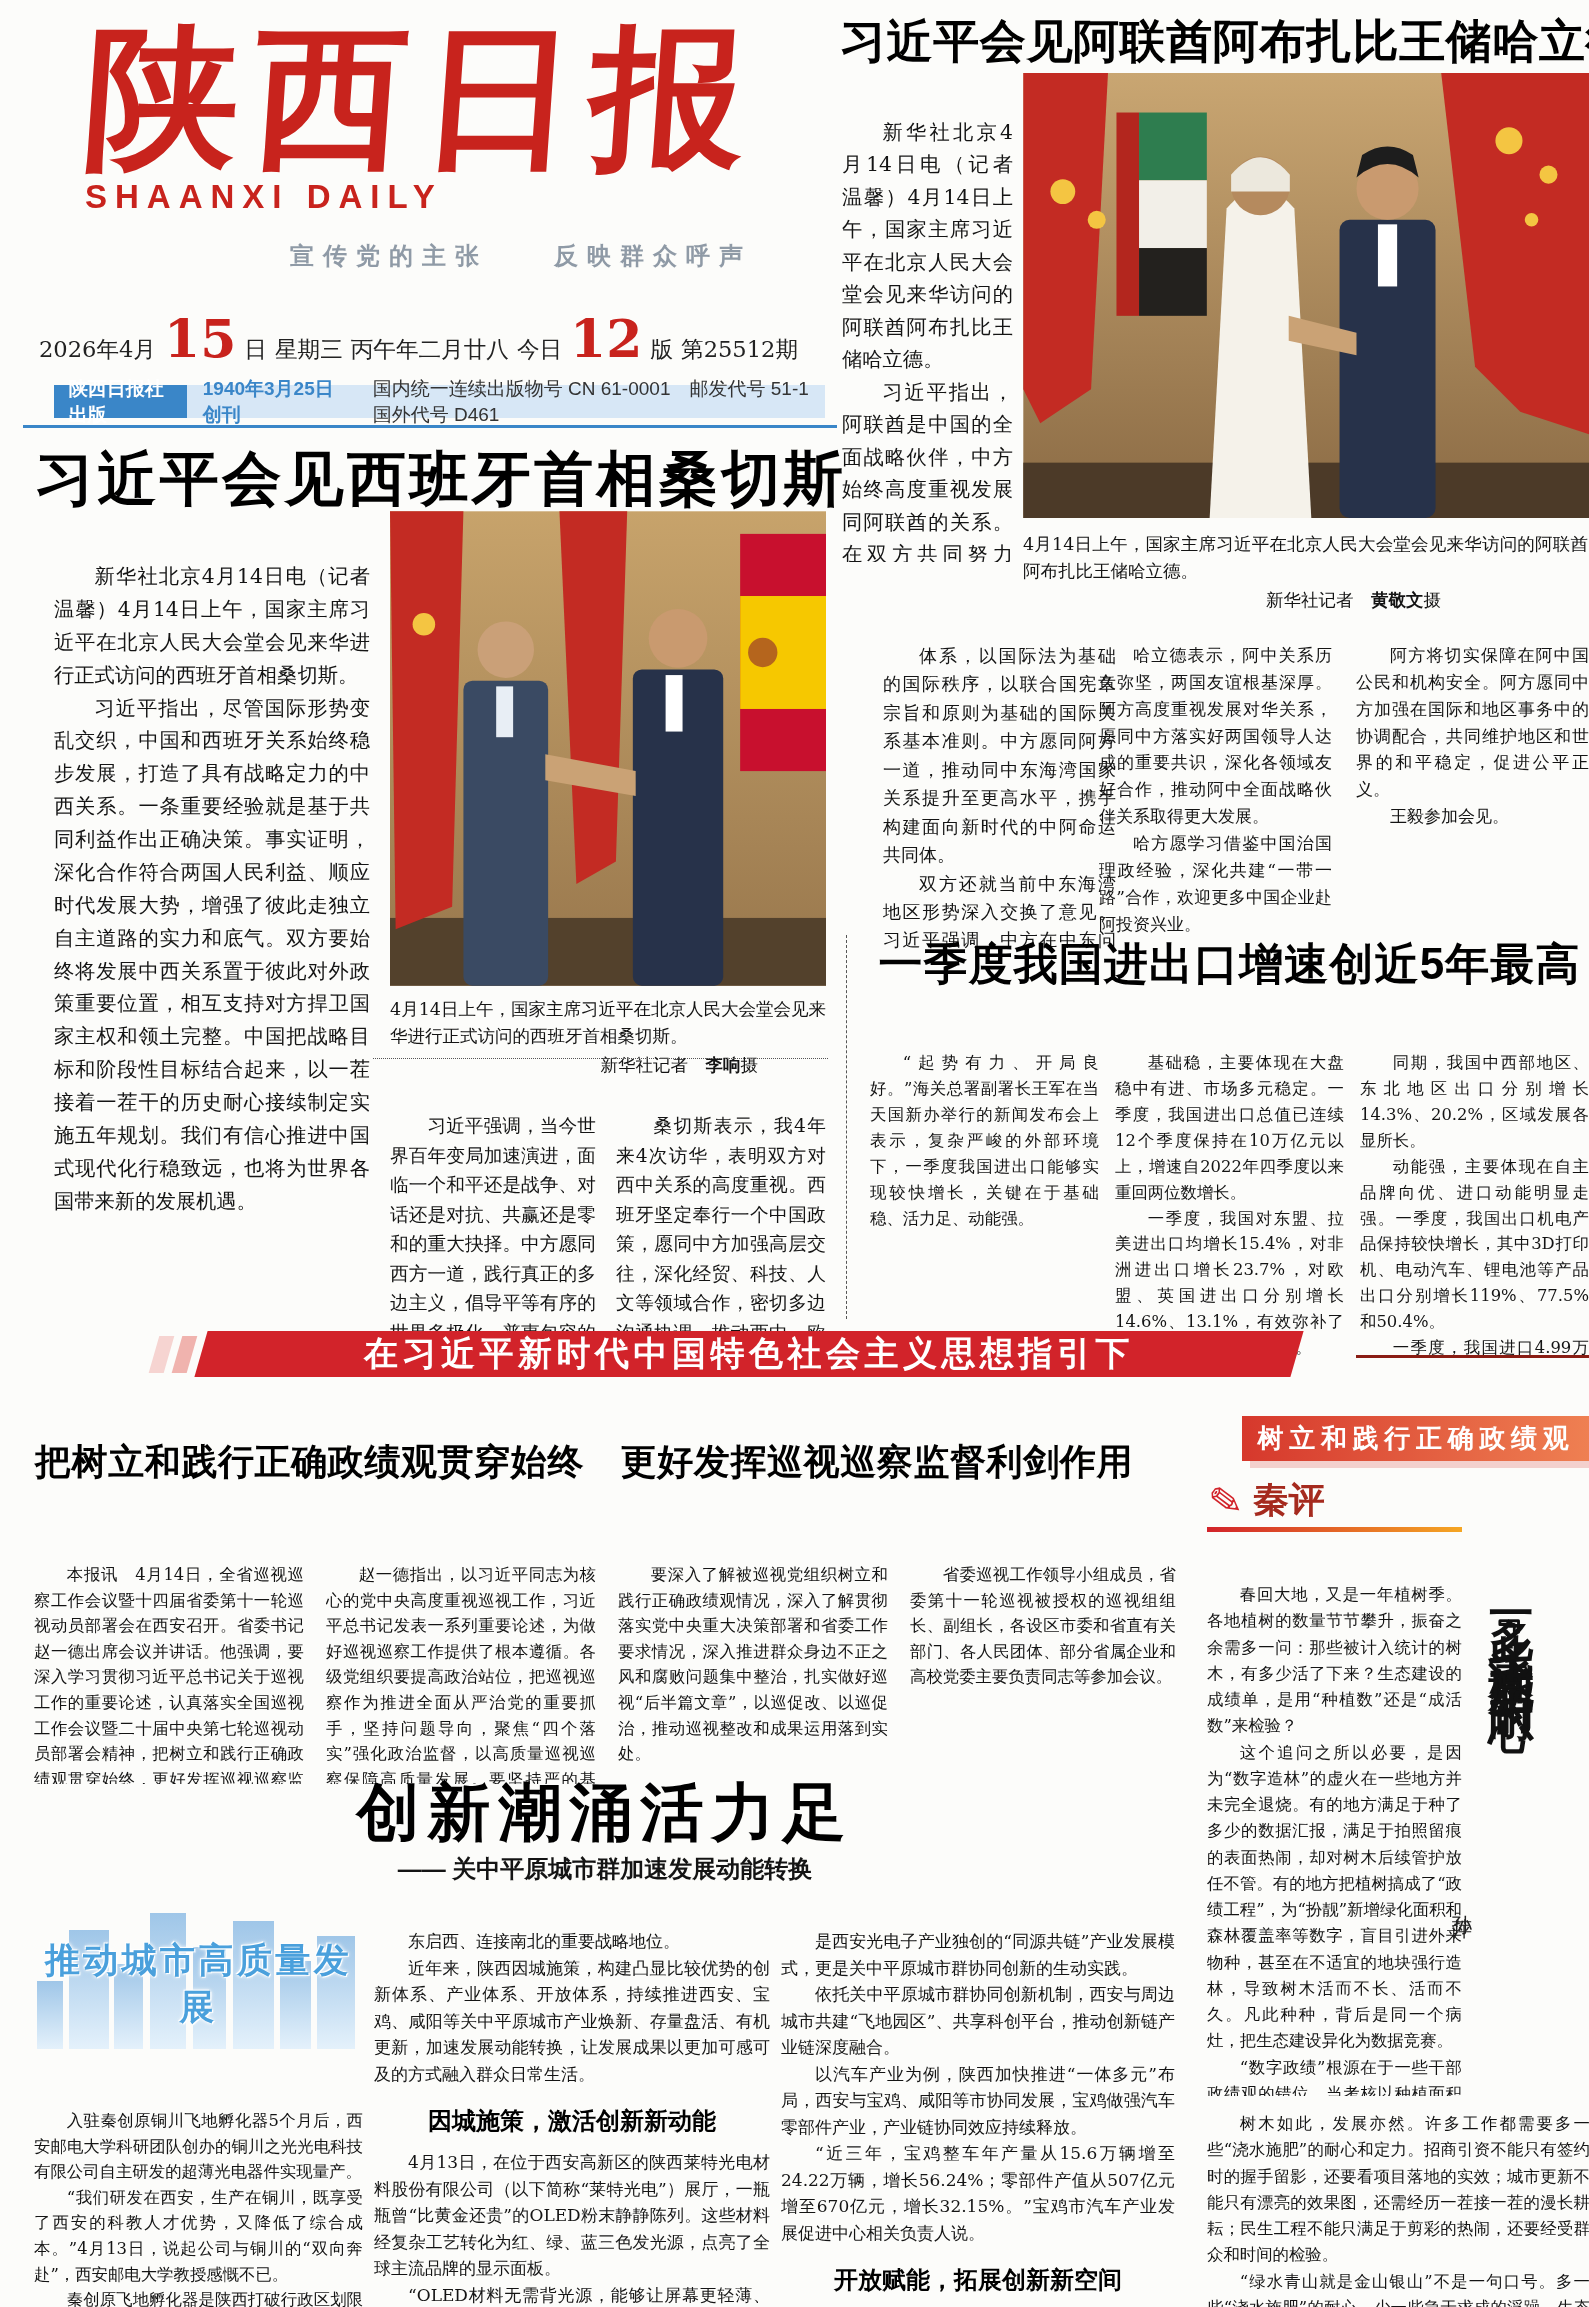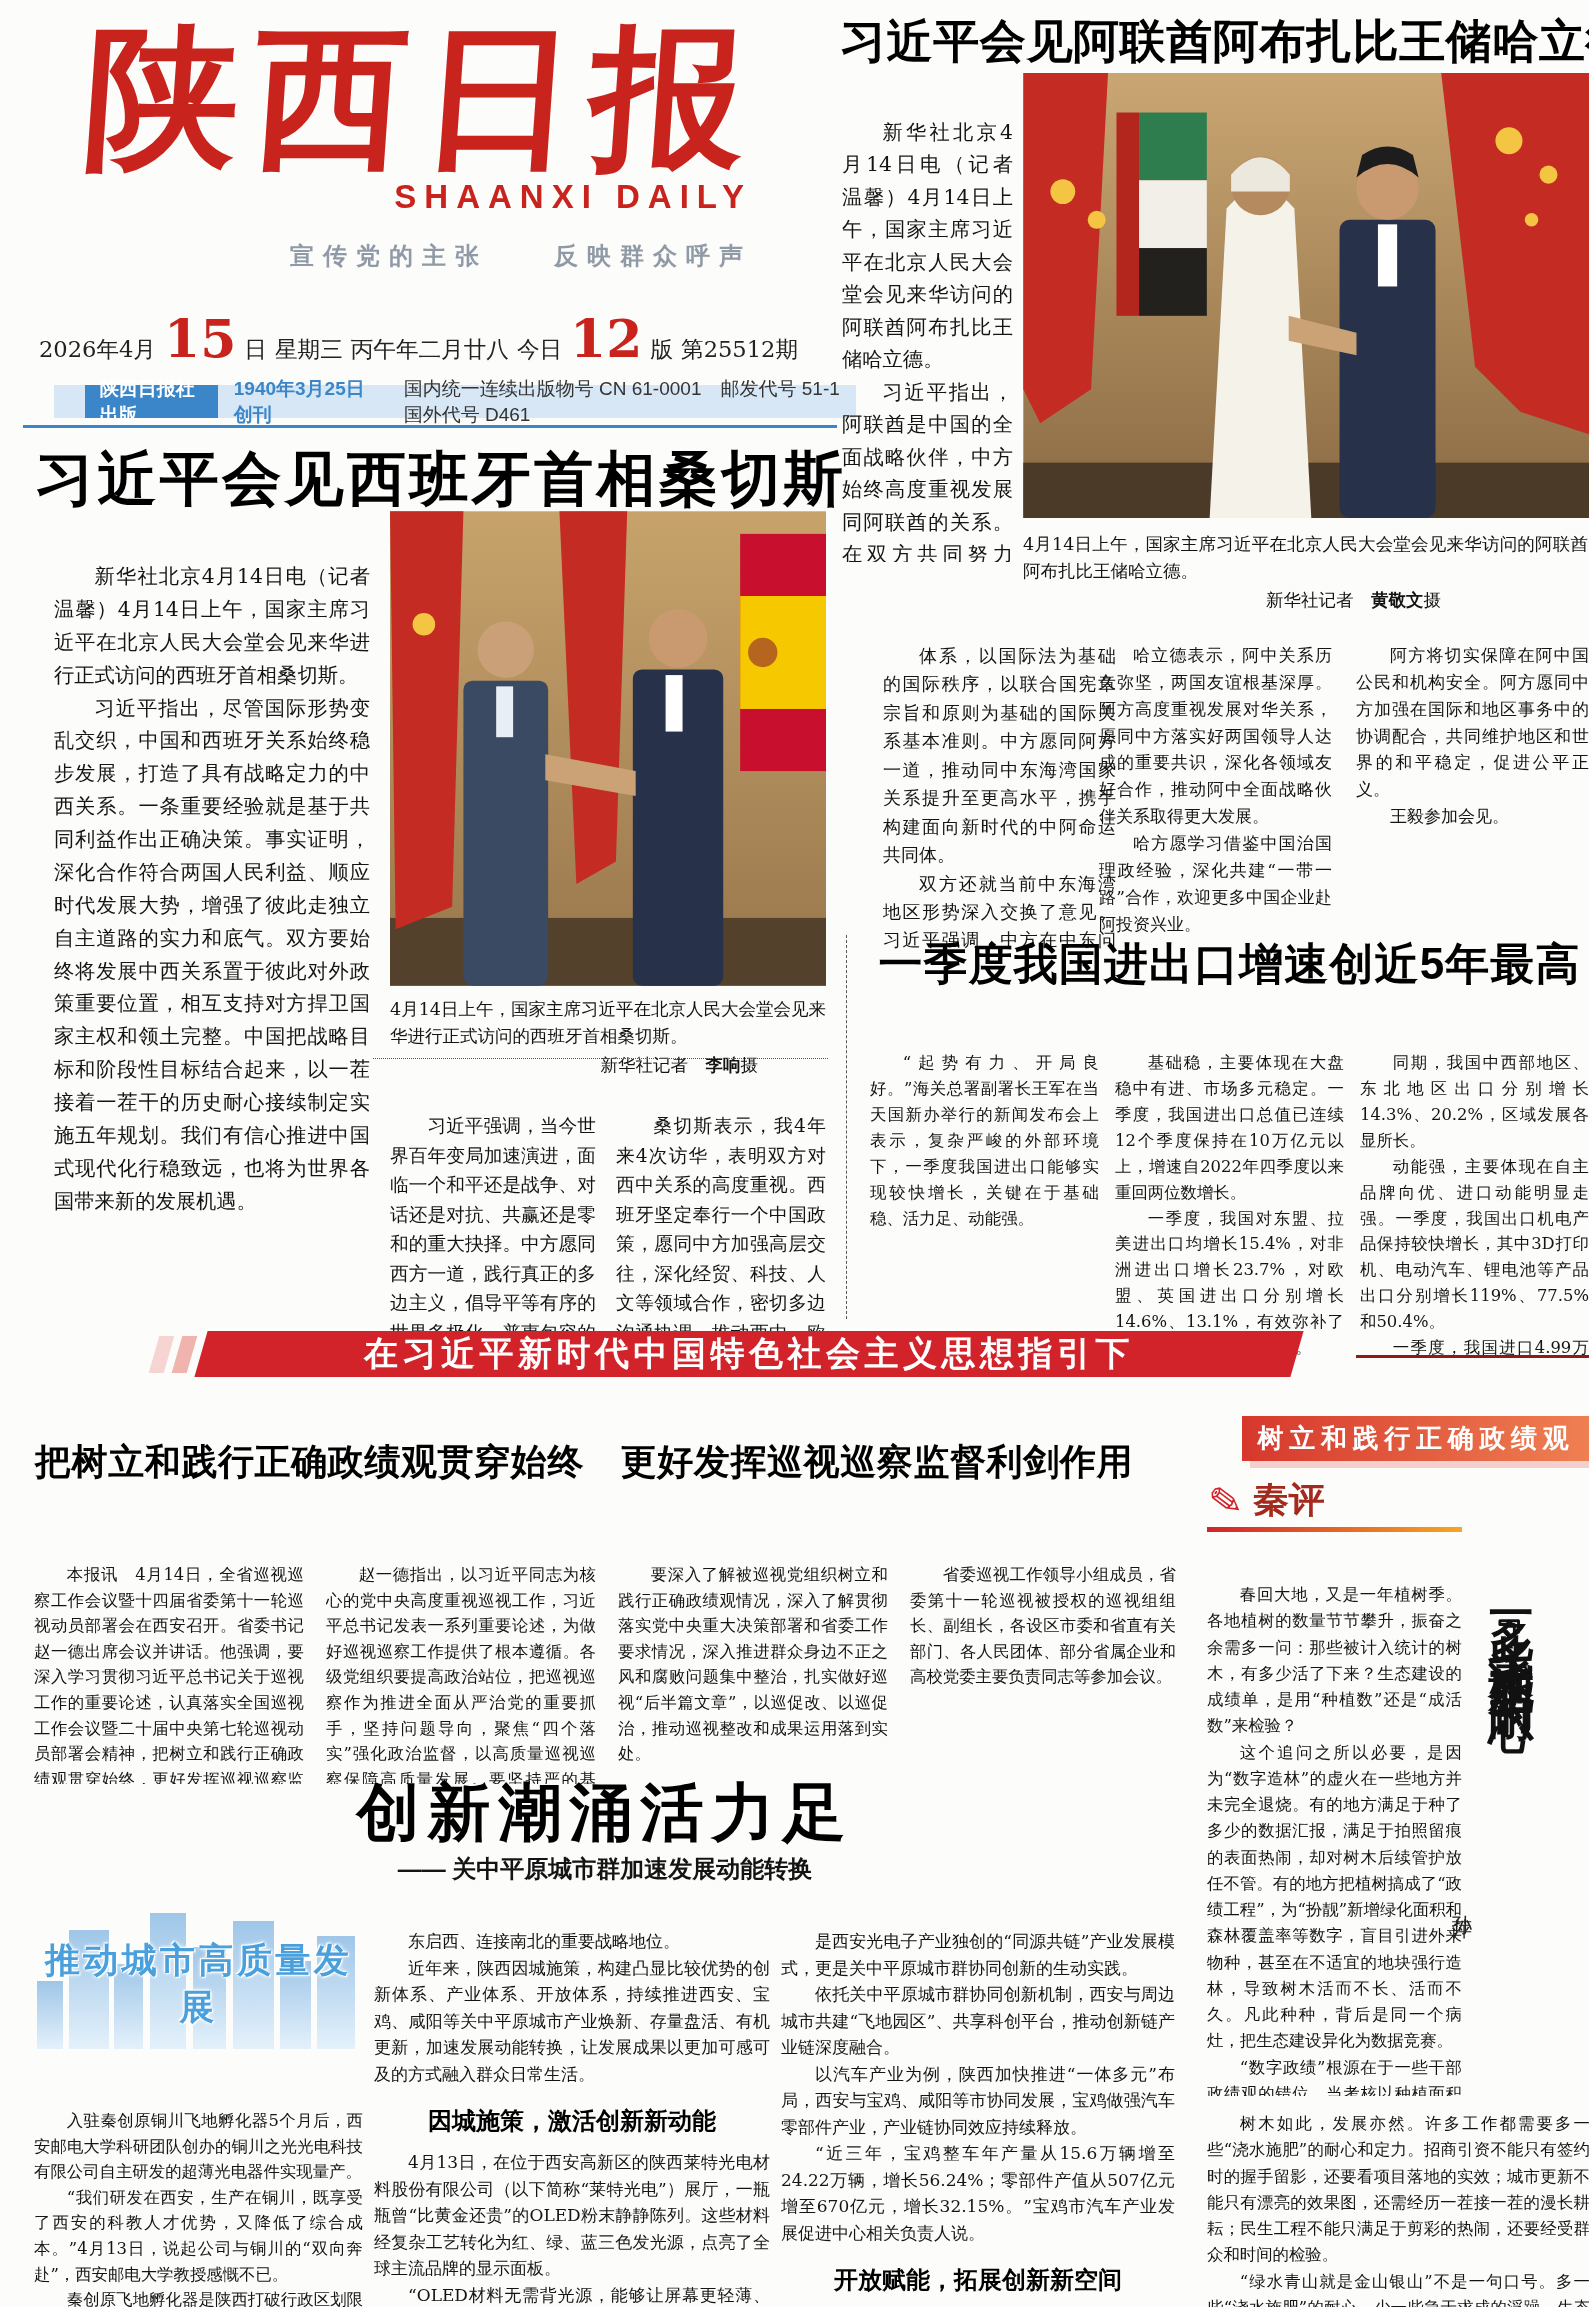--- a/index.html
+++ b/index.html
@@ -3,25 +3,25 @@
 <meta charset="utf-8">
 <style>
   html,body{margin:0;padding:0;background:#e8e8e4;}
   .page{position:relative;width:1590px;height:2307px;background:#fcfcfa;font-family:"Liberation Sans",sans-serif;color:#141414;overflow:hidden;}
   .abs{position:absolute;}
   .col{overflow:hidden;margin-top:36px;}
   .para{margin:0;text-indent:2em;text-align:justify;}
   .serif{font-family:"DejaVu Serif",serif;}
   
   .mast-title{font-family:"DejaVu Serif",serif;font-weight:bold;color:#c8231d;font-size:154px;letter-spacing:14.7px;line-height:1;white-space:nowrap;transform:skewX(-4deg);}
-  .mast-sub{color:#c8231d;font-size:33px;letter-spacing:8px;font-weight:bold;text-align:right;}
+  .mast-sub{color:#c8231d;font-size:33px;letter-spacing:8px;font-weight:bold;text-align:left;}
   .mast-slogan{color:#8f9aa6;font-size:24px;letter-spacing:9px;text-align:right;font-weight:bold;}
   .dateline{display:flex;align-items:baseline;justify-content:center;gap:8px;font-family:"DejaVu Serif",serif;font-size:22.6px;color:#222;white-space:nowrap;}
   .dateline .big{font-size:52px;color:#c8231d;font-weight:bold;line-height:.9;}
-  .pubbar{display:flex;align-items:center;background:#d7e7f6;height:33px;font-size:19px;padding-left:31px;}
+  .pubbar{display:flex;align-items:center;background:#d7e7f6;height:33px;font-size:19px;}
   .pubbar .tag{background:#3a86c8;color:#fff;height:100%;display:flex;align-items:center;padding:0 14.7px;font-weight:bold;}
   .pubbar .founded{color:#3a86c8;padding:0 16px;font-weight:bold;}
   .pubbar .codes{color:#333;padding-left:22.6px;}
   .bluerule{background:#3a86c8;height:3.4px;}
   
   .hl{font-weight:bold;color:#000;white-space:nowrap;}
   .kicker{font-weight:bold;color:#000;white-space:nowrap;}
   
   .banner{background:#d2232a;transform:skewX(-16deg);display:flex;align-items:center;justify-content:center;}
   .banner span{display:block;transform:skewX(16deg);color:#fff;font-weight:bold;font-size:34px;letter-spacing:4.5px;white-space:nowrap;}

